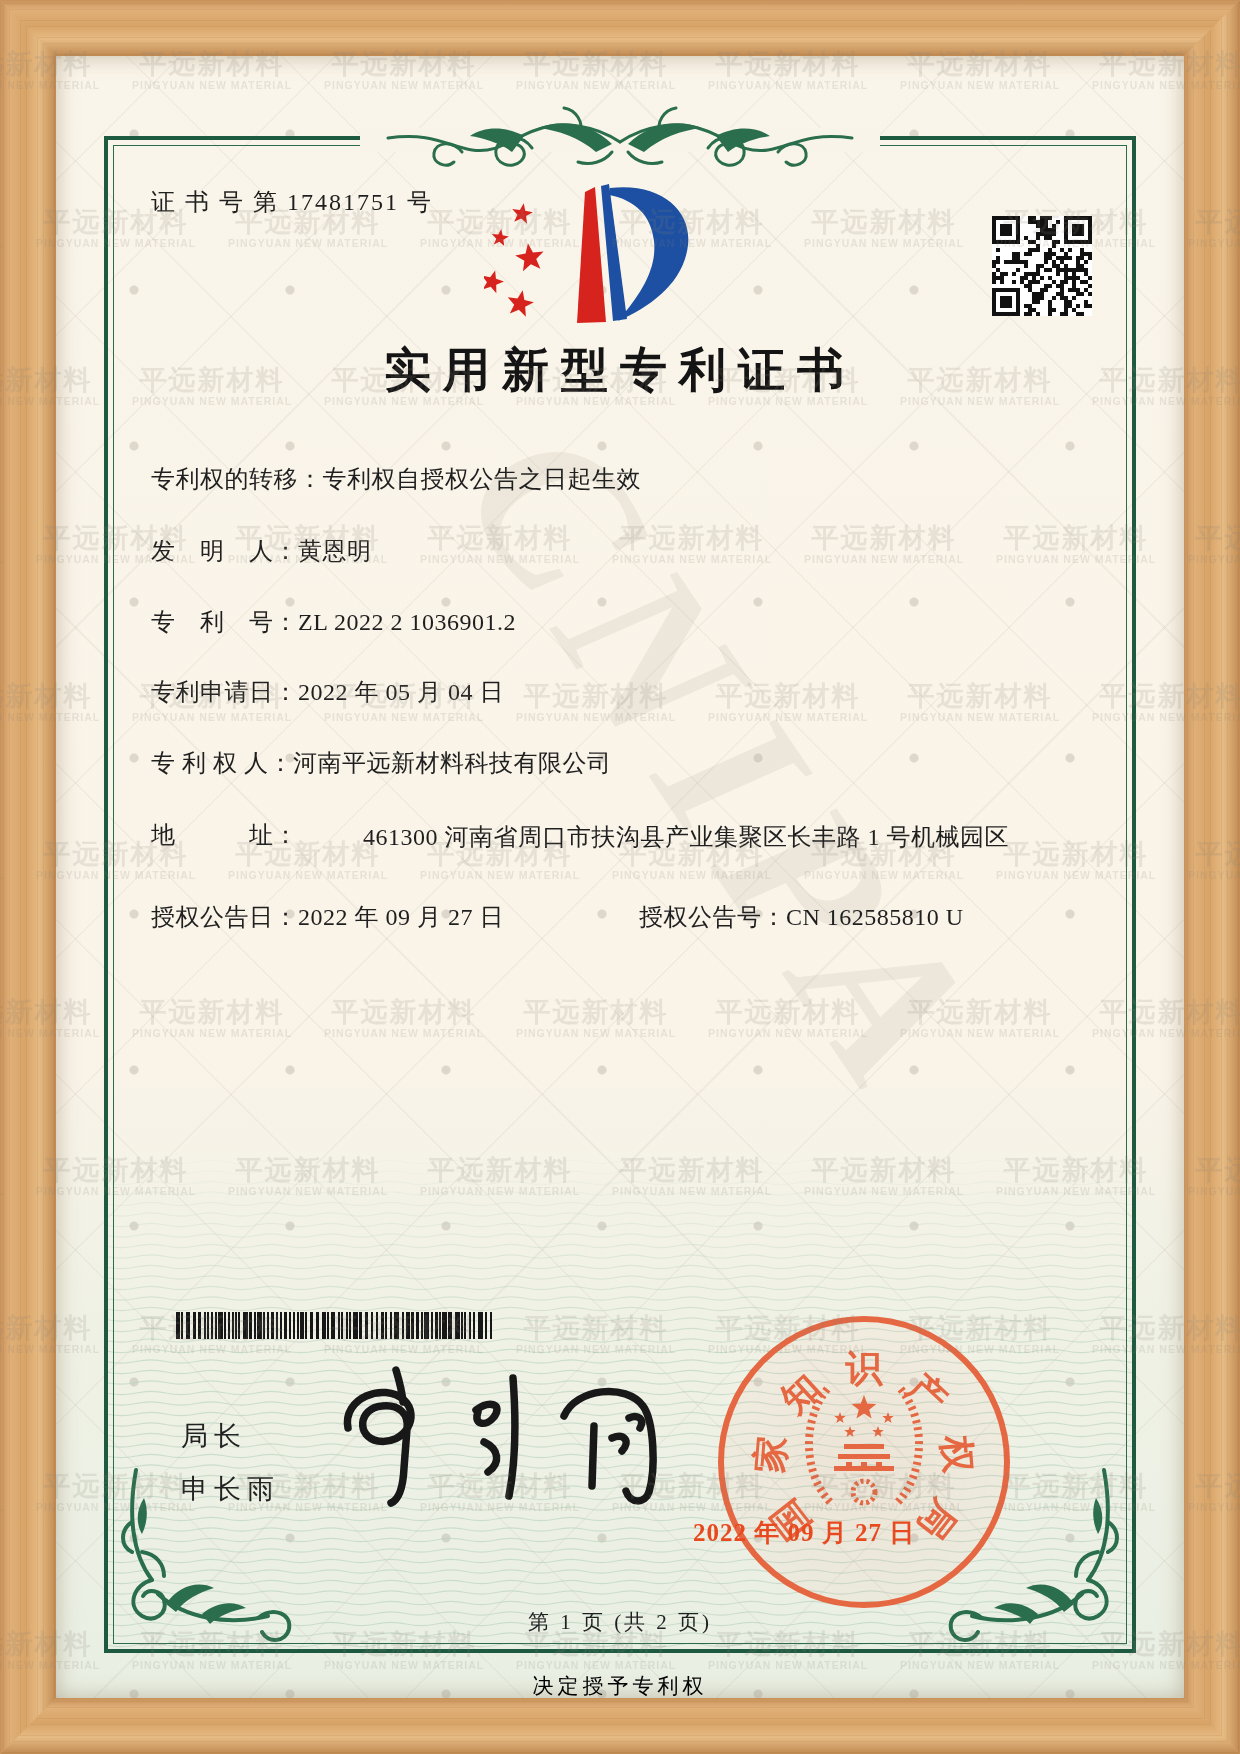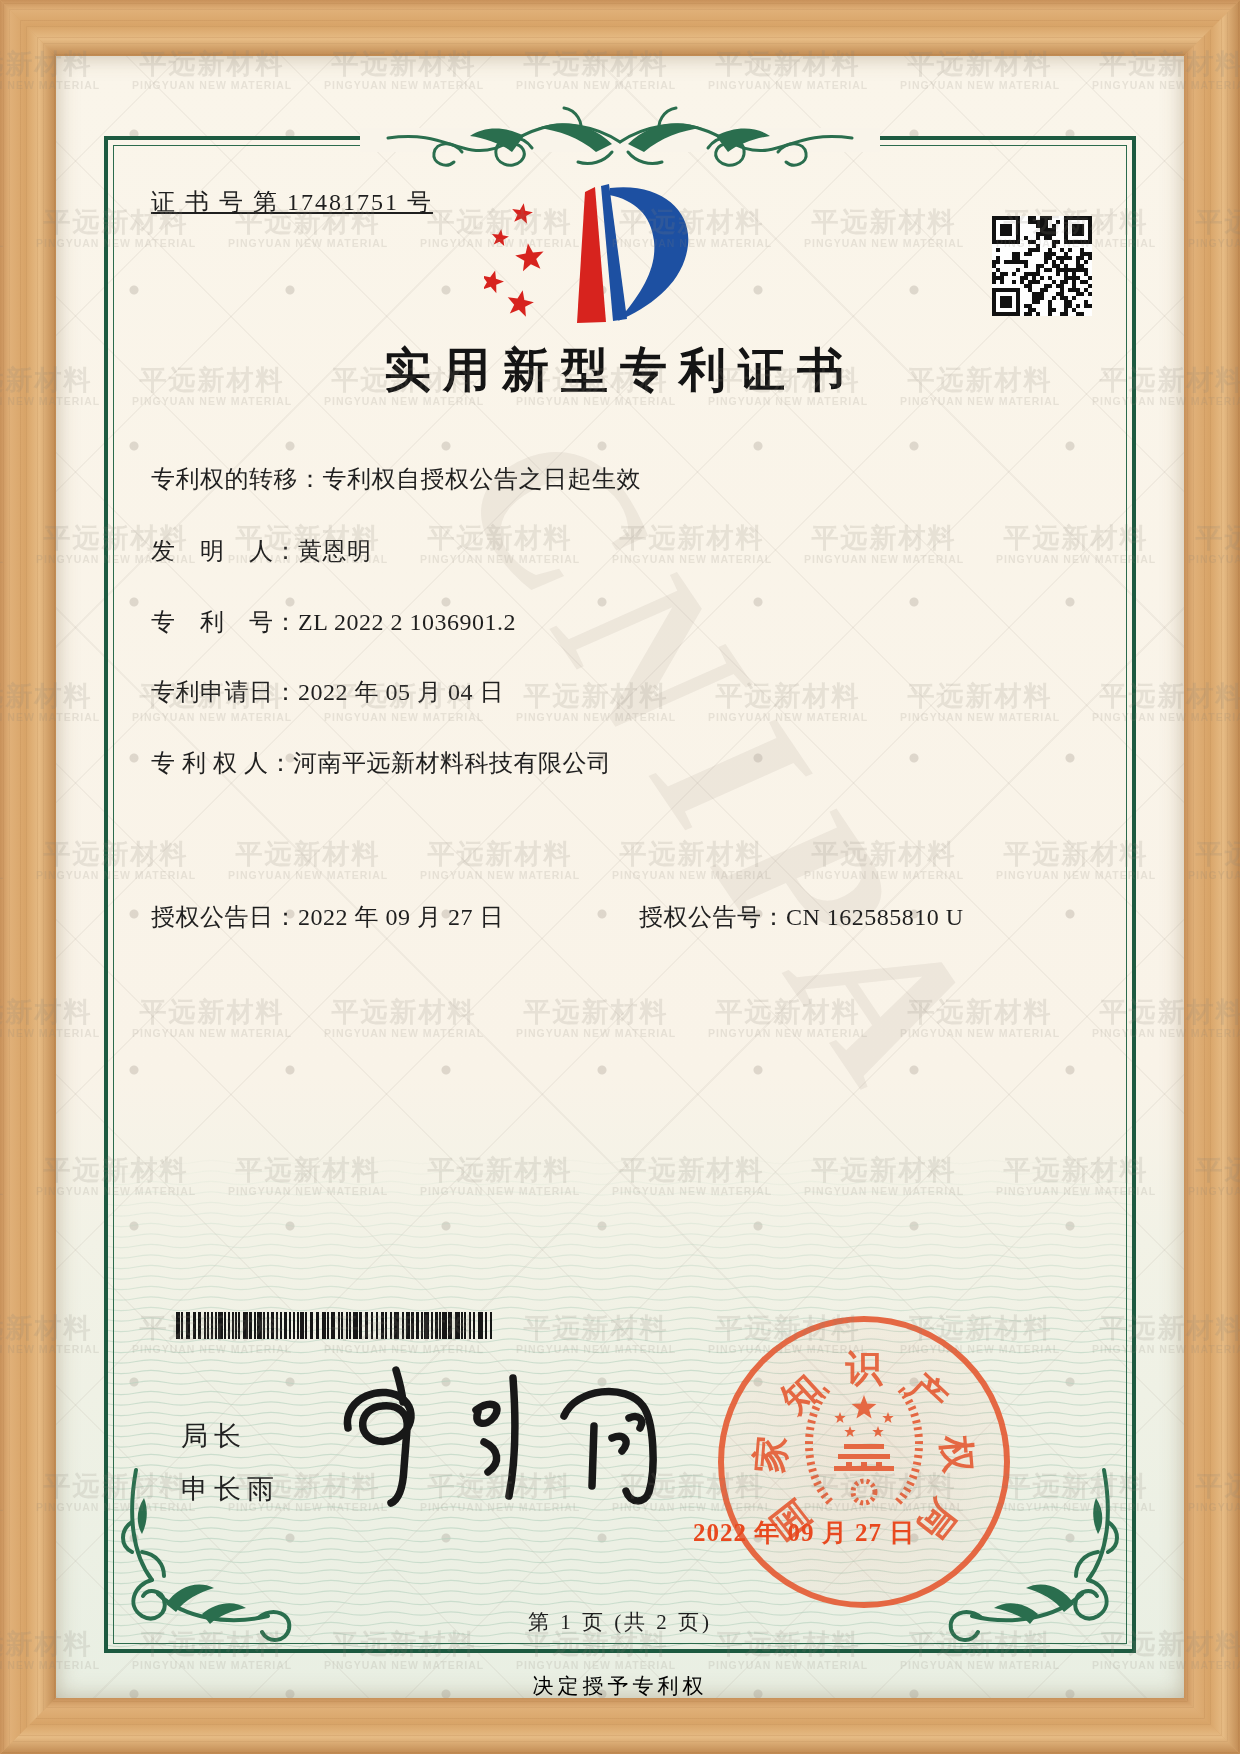--- a/index.html
+++ b/index.html
@@ -41,21 +41,21 @@
   .gframe{position:absolute;left:48px;right:48px;top:80px;bottom:45px;z-index:2;
     border:4px solid #1d5a40;}
   .gframe-inner{position:absolute;inset:5px;border:1.5px solid #2c6b4d;}
   .ornament-top{position:absolute;z-index:3;left:50%;top:40px;transform:translateX(-50%);}
   .corner{position:absolute;z-index:3;}
   .corner-bl{left:50px;bottom:46px;}
   .corner-br{right:50px;bottom:46px;transform:scaleX(-1);}
 
   
   .content{position:absolute;inset:0;z-index:4;color:#1f1f1f;}
-  .cert-no{position:absolute;left:95px;top:130px;font-size:24px;letter-spacing:2px;text-decoration:underline;}
+  .cert-no{position:absolute;left:95px;top:130px;font-size:24px;letter-spacing:2px;}
   .logo{position:absolute;left:428px;top:116px;}
   .qr{position:absolute;left:936px;top:160px;}
   .title{position:absolute;left:0;width:100%;top:283px;text-align:center;
     font-size:47px;font-weight:700;letter-spacing:12px;color:#141414;}
   .field{position:absolute;left:95px;width:960px;font-size:24px;letter-spacing:.5px;}
   .field .lab{white-space:pre;}
   .f0{top:407px;} .f1{top:479px;} .f2{top:550px;} .f3{top:620px;} .f4{top:691px;}
   .addr{top:763px;display:flex;}
   .addr .lab{flex:0 0 212px;}
   .addr .val{width:724px;line-height:37px;}
@@ -441,20 +441,24 @@
         <rect x="8" y="80" width="12" height="12" fill="#111"></rect>
       </svg>
 
     <div class="title">实用新型专利证书</div>
 
     <div class="field f0"><span class="lab">专利权的转移：</span><span class="val">专利权自授权公告之日起生效</span></div>
     <div class="field f1"><span class="lab">发　明　人：</span><span class="val">黄恩明</span></div>
     <div class="field f2"><span class="lab">专　利　号：</span><span class="val">ZL 2022 2 1036901.2</span></div>
     <div class="field f3"><span class="lab">专利申请日：</span><span class="val">2022 年 05 月 04 日</span></div>
     <div class="field f4"><span class="lab">专 利 权 人：</span><span class="val">河南平远新材料科技有限公司</span></div>
+    <div class="field addr">
+        <span class="lab">地　　　址：</span>
+        <span class="val">461300 河南省周口市扶沟县产业集聚区长丰路 1 号机械园区</span>
+      </div>
 
     <div class="field grant">
       <span>授权公告日：</span><span>2022 年 09 月 27 日</span>
       <span class="pair2"><span>授权公告号：</span><span>CN 162585810 U</span></span>
     </div>
 
 
     <svg class="barcode" id="barcodeSvg" width="320" height="27" viewBox="0 0 320 27">
         <rect x="0" y="0" width="4" height="27" fill="#161616"></rect>
         <rect x="5" y="0" width="2" height="27" fill="#161616"></rect>

